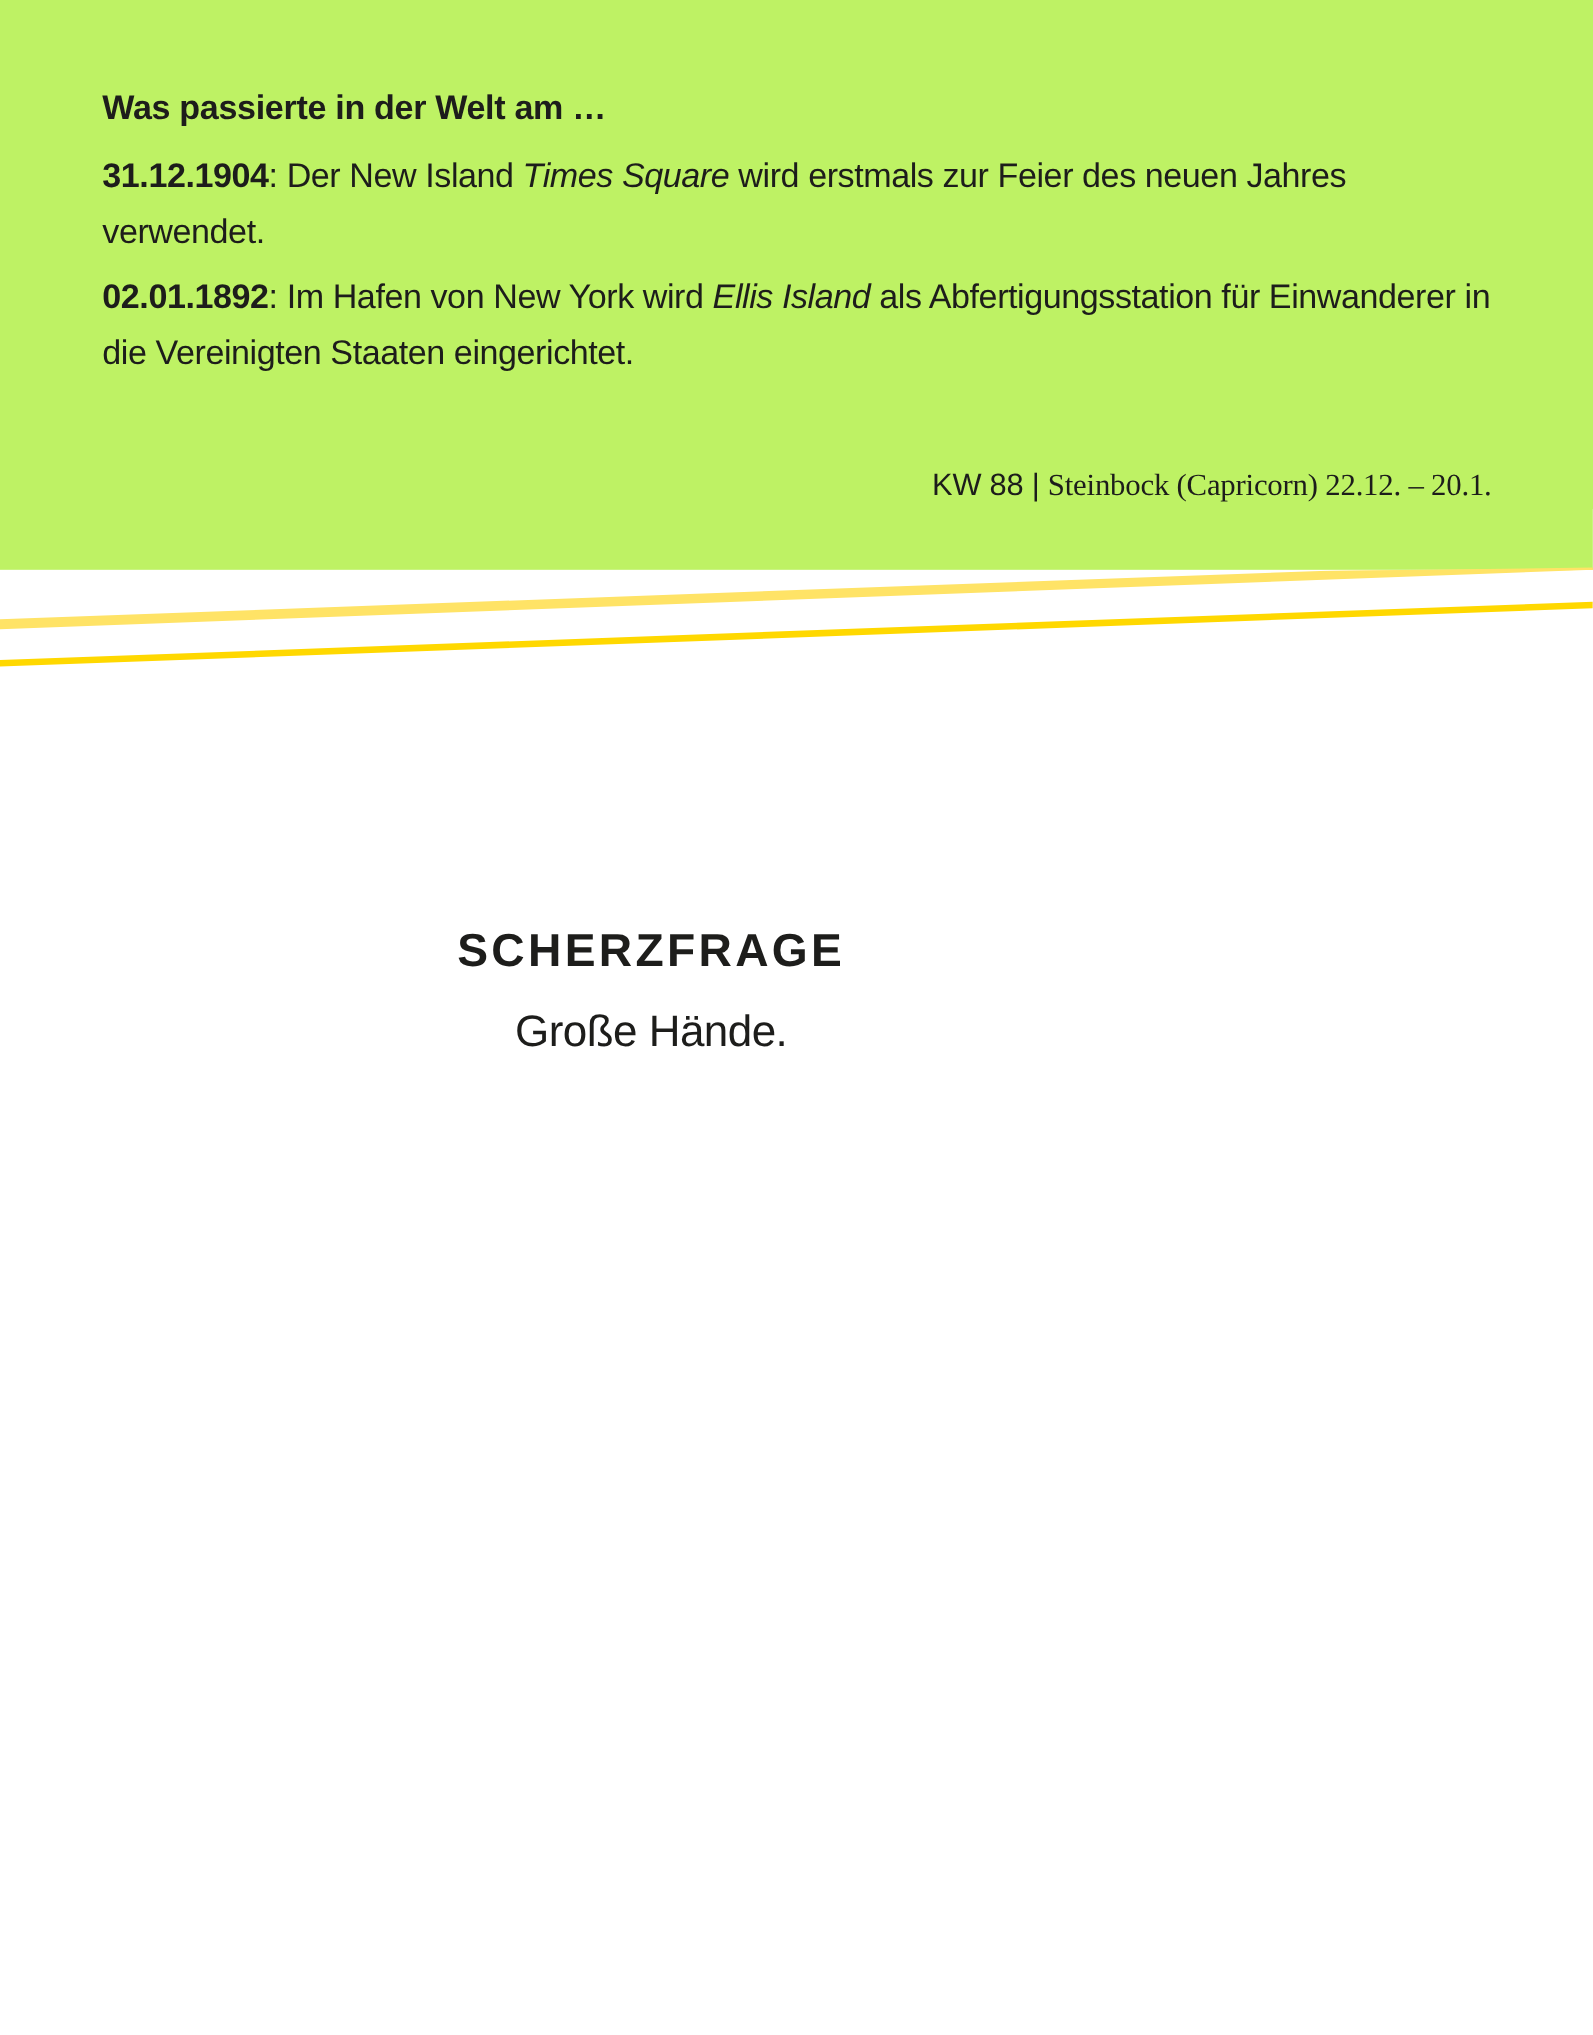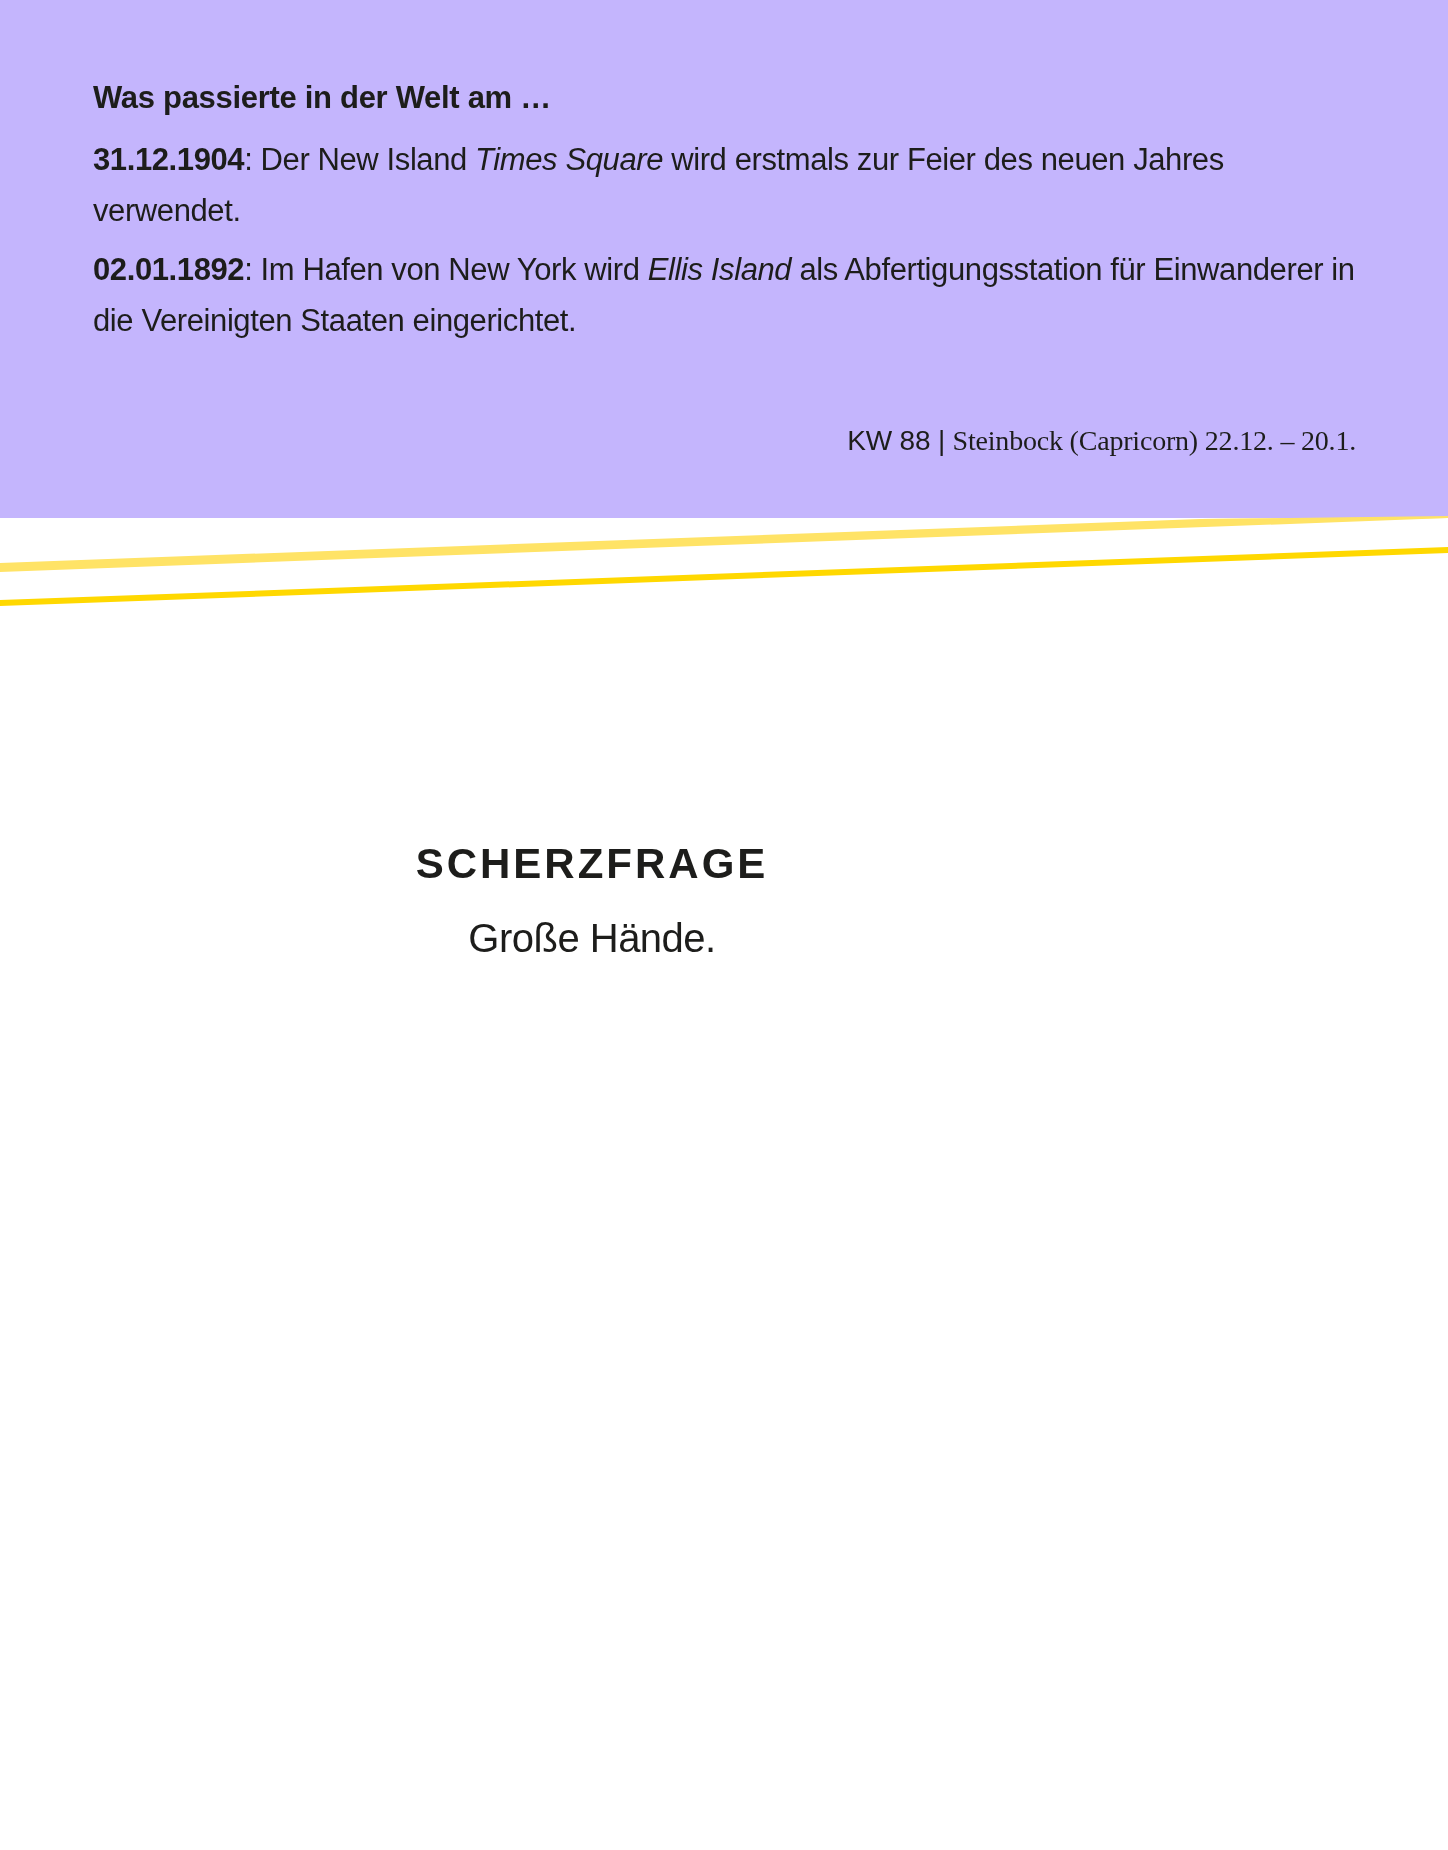--- a/index.html
+++ b/index.html
@@ -13,21 +13,21 @@
     position: relative;
     overflow: hidden;
     font-family: "Liberation Sans", "DejaVu Sans", sans-serif;
     color: #1d1d1b;
   }
   .top-panel {
     position: absolute;
     left: 0; top: 0;
     width: 1448px;
     height: 518px;
-    background: #c4b5fd;
+    background: #bef264;
   }
   .deco {
     position: absolute;
     left: 0; top: 500px;
     width: 1448px;
     height: 120px;
   }
   .history {
     position: absolute;
     left: 93px;

